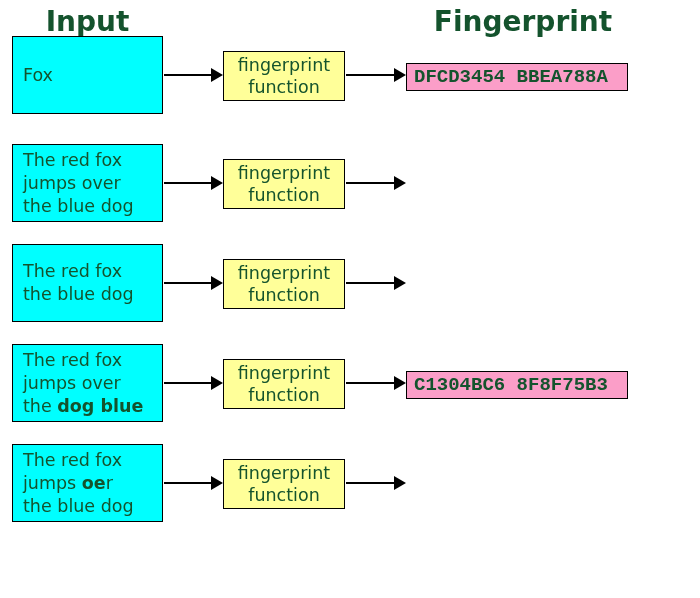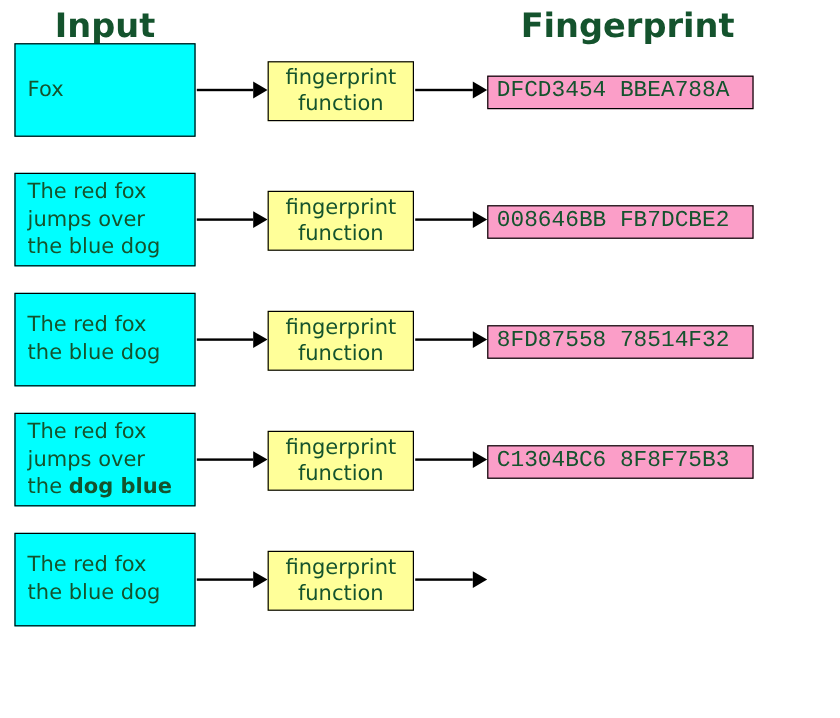--- a/index.html
+++ b/index.html
@@ -42,24 +42,24 @@
     display:flex;flex-direction:column;align-items:center;justify-content:center;
     font-size:17.5px;line-height:22px;
     text-align:center;
   }
   .fp-box{
     position:absolute;left:406px;top:27px;
     width:222px;height:28px;
     box-sizing:border-box;
     background:var(--fingerprint-fill,#FB9EC8);
     border:1px solid var(--border,#000);
-    display:flex;align-items:flex-start;
+    display:flex;align-items:center;
     padding-left:7px;
     font-family:"Liberation Mono", monospace;
-    font-weight:normal;
+    font-weight:bold;
     font-size:19px;
     white-space:pre;
   }
   .arrow-line{
     position:absolute;top:38px;height:2px;
     background:var(--arrow,#000);
   }
   .arrow-head{
     position:absolute;top:32px;
     width:0;height:0;
@@ -104,41 +104,35 @@
           <div class="input-line"><span>the blue dog</span></div>
         </div>
     <div class="arrow-line a1-line"></div>
     <div class="arrow-head a1-head"></div>
     <div class="fn-box">
       <div class="fn-line">fingerprint</div>
       <div class="fn-line">function</div>
     </div>
     <div class="arrow-line a2-line"></div>
     <div class="arrow-head a2-head"></div>
-    <div class="fp-box">
-      <span>008646BB FB7DCBE2</span>
-    </div>
   </div>
 
   <div class="row" style="top: 244px;">
     <div class="input-box">
           <div class="input-line"><span>The red fox</span></div>
           <div class="input-line"><span>the blue dog</span></div>
         </div>
     <div class="arrow-line a1-line"></div>
     <div class="arrow-head a1-head"></div>
     <div class="fn-box">
       <div class="fn-line">fingerprint</div>
       <div class="fn-line">function</div>
     </div>
     <div class="arrow-line a2-line"></div>
     <div class="arrow-head a2-head"></div>
-    <div class="fp-box">
-      <span>8FD87558 78514F32</span>
-    </div>
   </div>
 
   <div class="row" style="top: 344px;">
     <div class="input-box">
           <div class="input-line"><span>The red fox</span></div>
           <div class="input-line"><span>jumps over</span></div>
           <div class="input-line"><span>the </span><b>dog blue</b></div>
         </div>
     <div class="arrow-line a1-line"></div>
     <div class="arrow-head a1-head"></div>
@@ -149,20 +143,21 @@
     <div class="arrow-line a2-line"></div>
     <div class="arrow-head a2-head"></div>
     <div class="fp-box">
       <span>C1304BC6 8F8F75B3</span>
     </div>
   </div>
 
   <div class="row" style="top: 444px;">
     <div class="input-box">
           <div class="input-line"><span>The red fox</span></div>
+          <div class="input-line"><span>jumps </span><b>oe</b><span>r</span></div>
           <div class="input-line"><span>the blue dog</span></div>
         </div>
     <div class="arrow-line a1-line"></div>
     <div class="arrow-head a1-head"></div>
     <div class="fn-box">
       <div class="fn-line">fingerprint</div>
       <div class="fn-line">function</div>
     </div>
     <div class="arrow-line a2-line"></div>
     <div class="arrow-head a2-head"></div>

